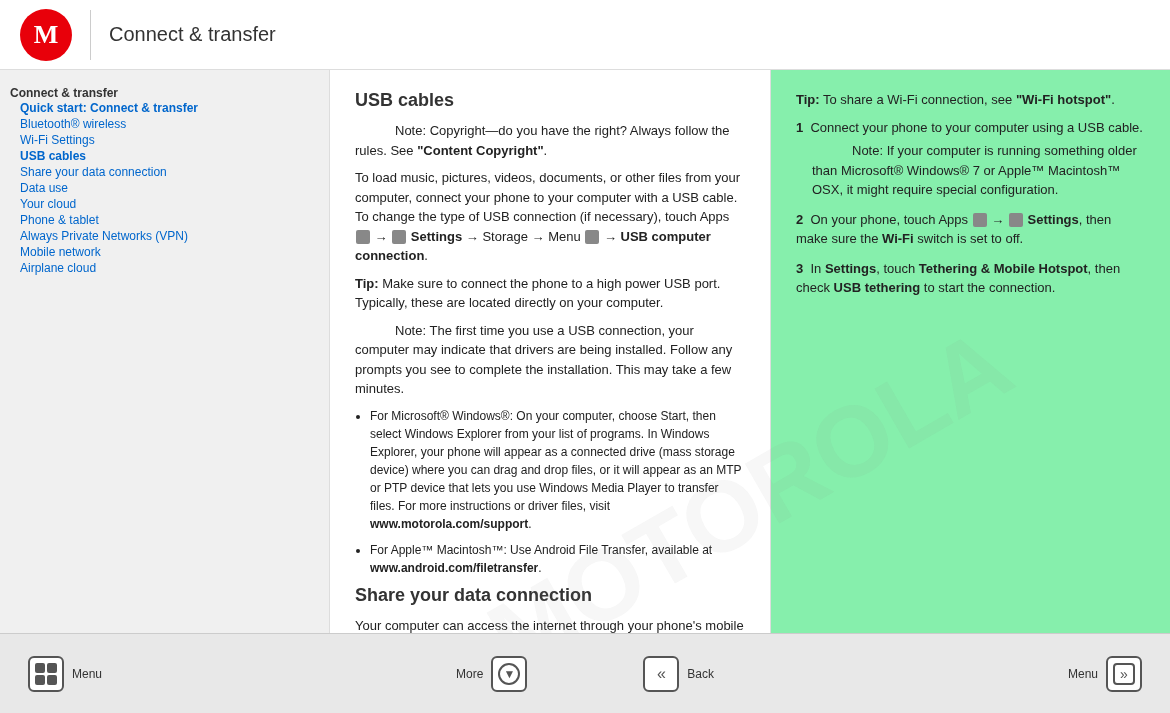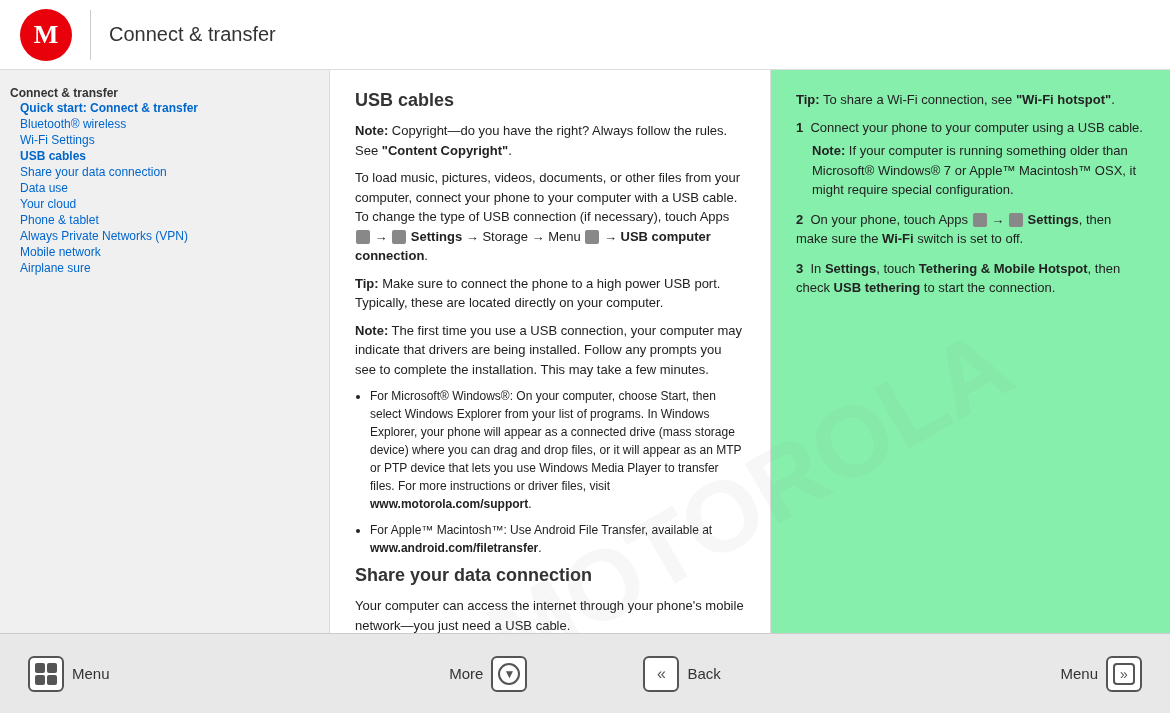--- a/index.html
+++ b/index.html
@@ -98,21 +98,21 @@
 
     h2.section-heading {
       font-size: 18px;
       font-weight: bold;
       color: #333;
       margin-bottom: 10px;
     }
 
     p { margin-bottom: 8px; line-height: 1.5; font-size: 13px; color: #222; }
 
-    .note-bold { font-weight: bold; }
+    .note-bold { font-weight: normal; margin-left: 40px; }
     .bold { font-weight: bold; }
 
     ul {
       margin: 8px 0 8px 15px;
     }
     ul li {
       margin-bottom: 8px;
       line-height: 1.5;
       font-size: 12px;
       color: #222;
@@ -175,21 +175,21 @@
       width: 36px;
       height: 36px;
       border: 2px solid #555;
       border-radius: 6px;
       display: flex;
       align-items: center;
       justify-content: center;
       background: white;
     }
     .bottom-btn-label {
-      font-size: 15px;
+      font-size: 12px;
       color: #333;
     }
     .bottom-spacer { flex: 1; }
 
     .nav-icon-grid {
       display: grid;
       grid-template-columns: 1fr 1fr;
       grid-template-rows: 1fr 1fr;
       gap: 2px;
       width: 22px;
@@ -265,21 +265,21 @@
         <a class="sidebar-item bold-item">Quick start: Connect &amp; transfer</a>
         <a class="sidebar-item">Bluetooth® wireless</a>
         <a class="sidebar-item">Wi-Fi Settings</a>
         <a class="sidebar-item active">USB cables</a>
         <a class="sidebar-item">Share your data connection</a>
         <a class="sidebar-item">Data use</a>
         <a class="sidebar-item">Your cloud</a>
         <a class="sidebar-item">Phone &amp; tablet</a>
         <a class="sidebar-item">Always Private Networks (VPN)</a>
         <a class="sidebar-item">Mobile network</a>
-        <a class="sidebar-item">Airplane sure</a>
+        <a class="sidebar-item">Airplane cloud</a>
       </div>
   </div>
 
   <div class="content-area">
     <h2 class="section-heading">USB cables</h2>
 
     <p>
       <span class="note-bold">Note:</span><span> Copyright—do you have the right? Always follow the rules. See </span><span class="bold">"Content Copyright"</span><span>.</span>
     </p>
 

